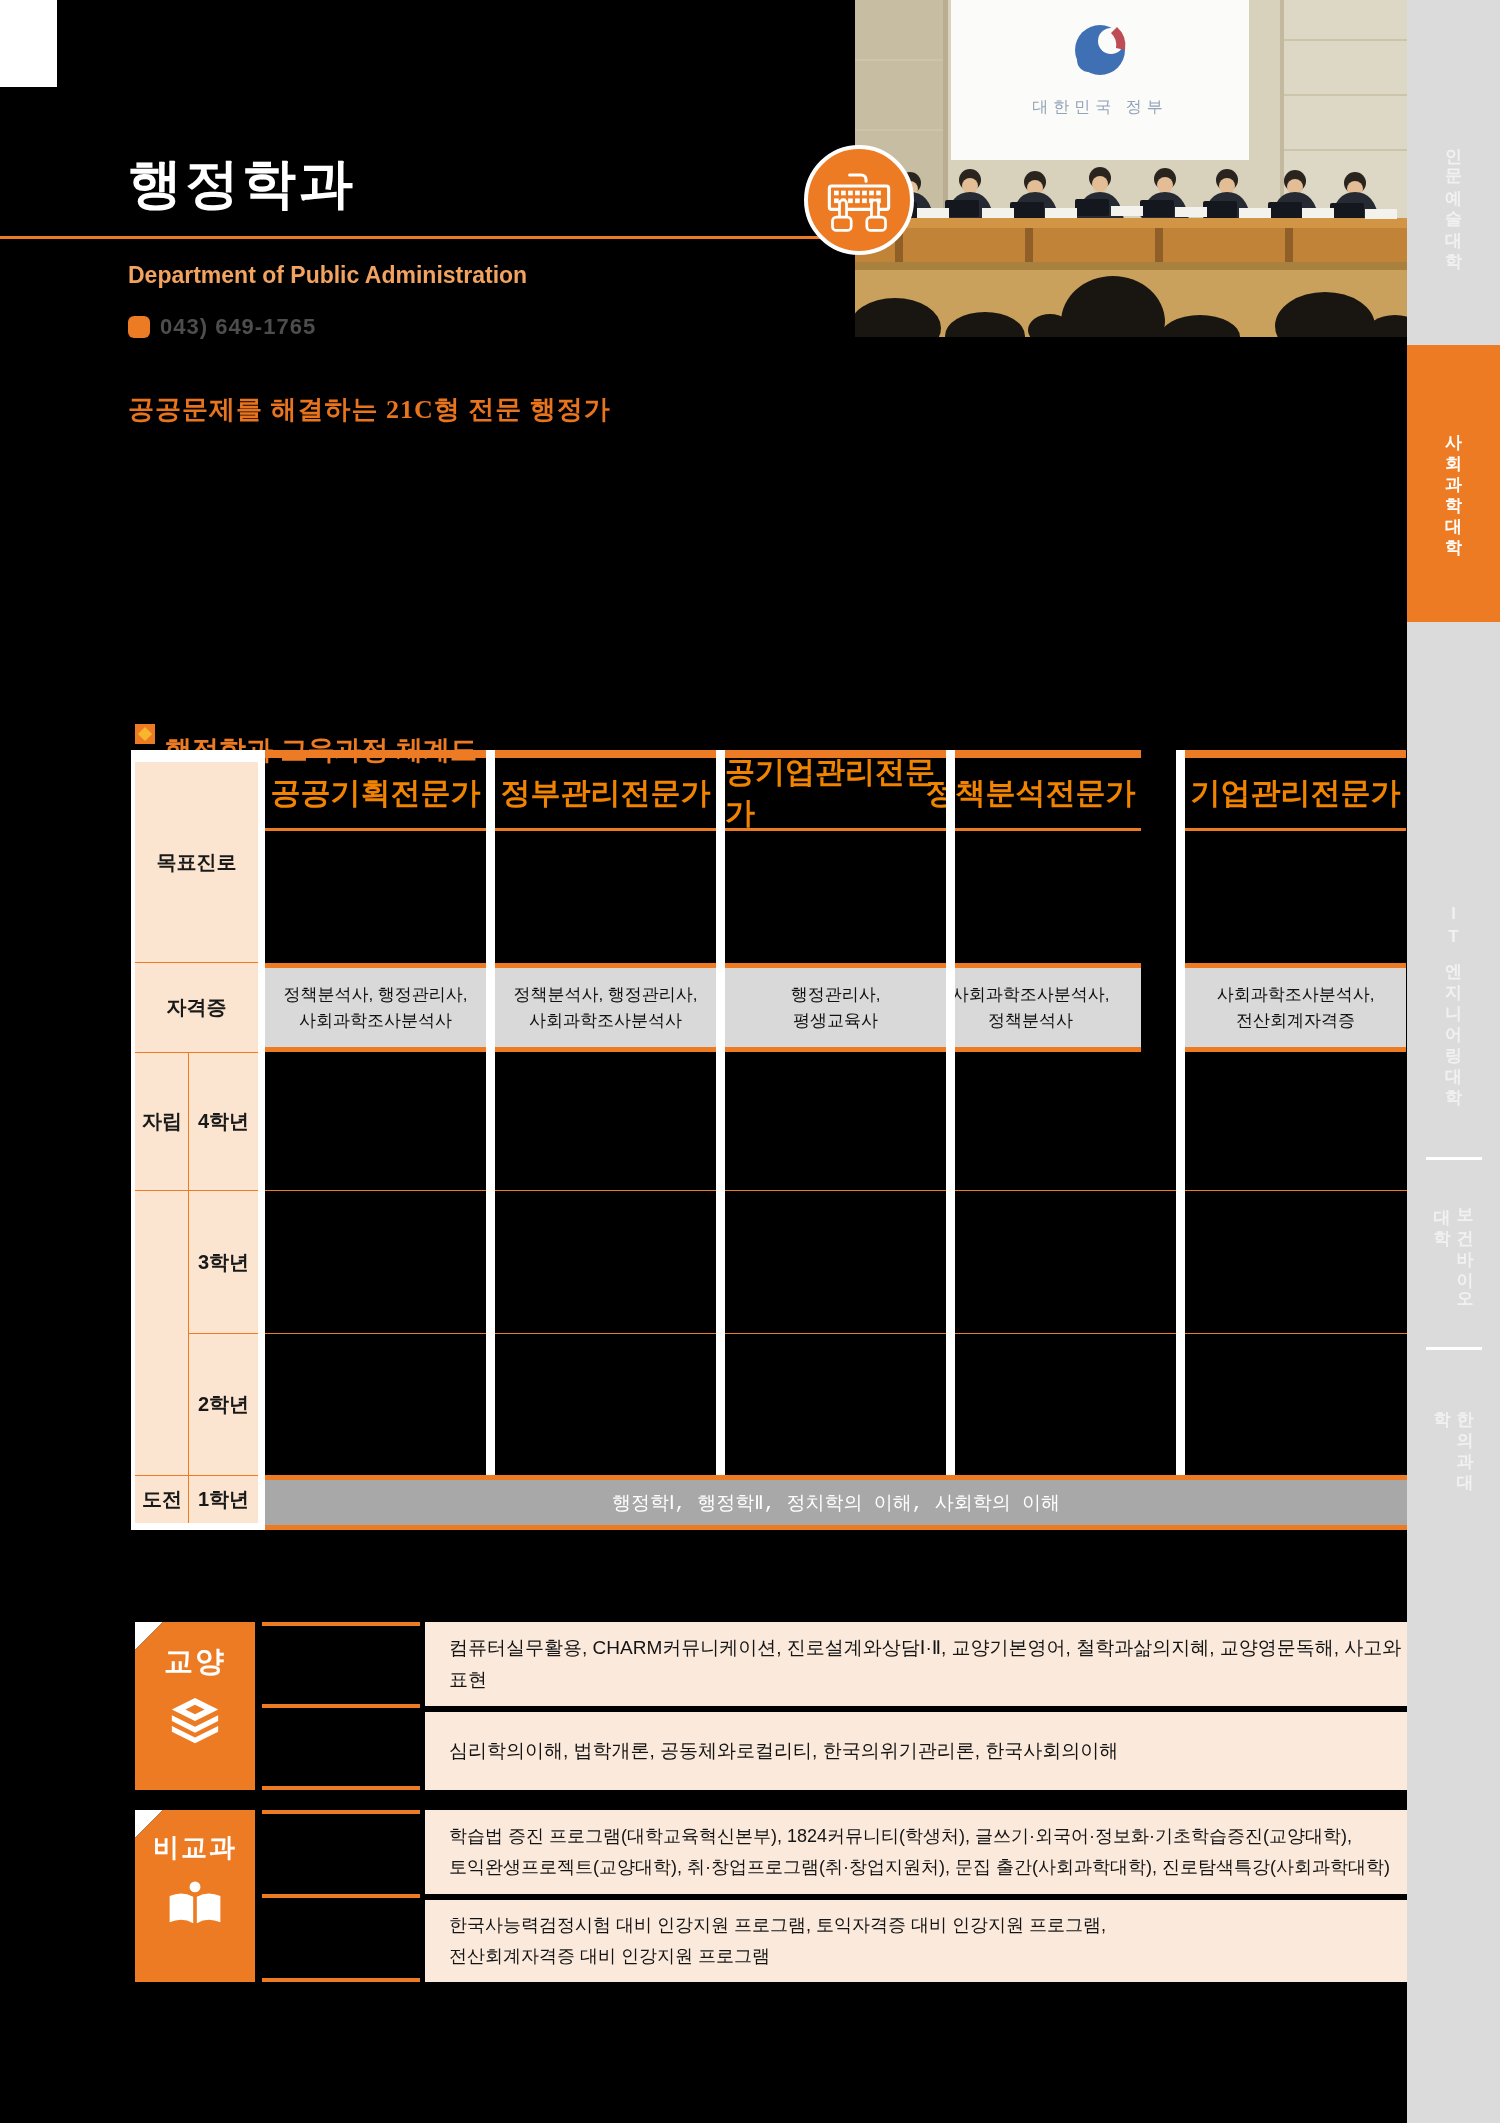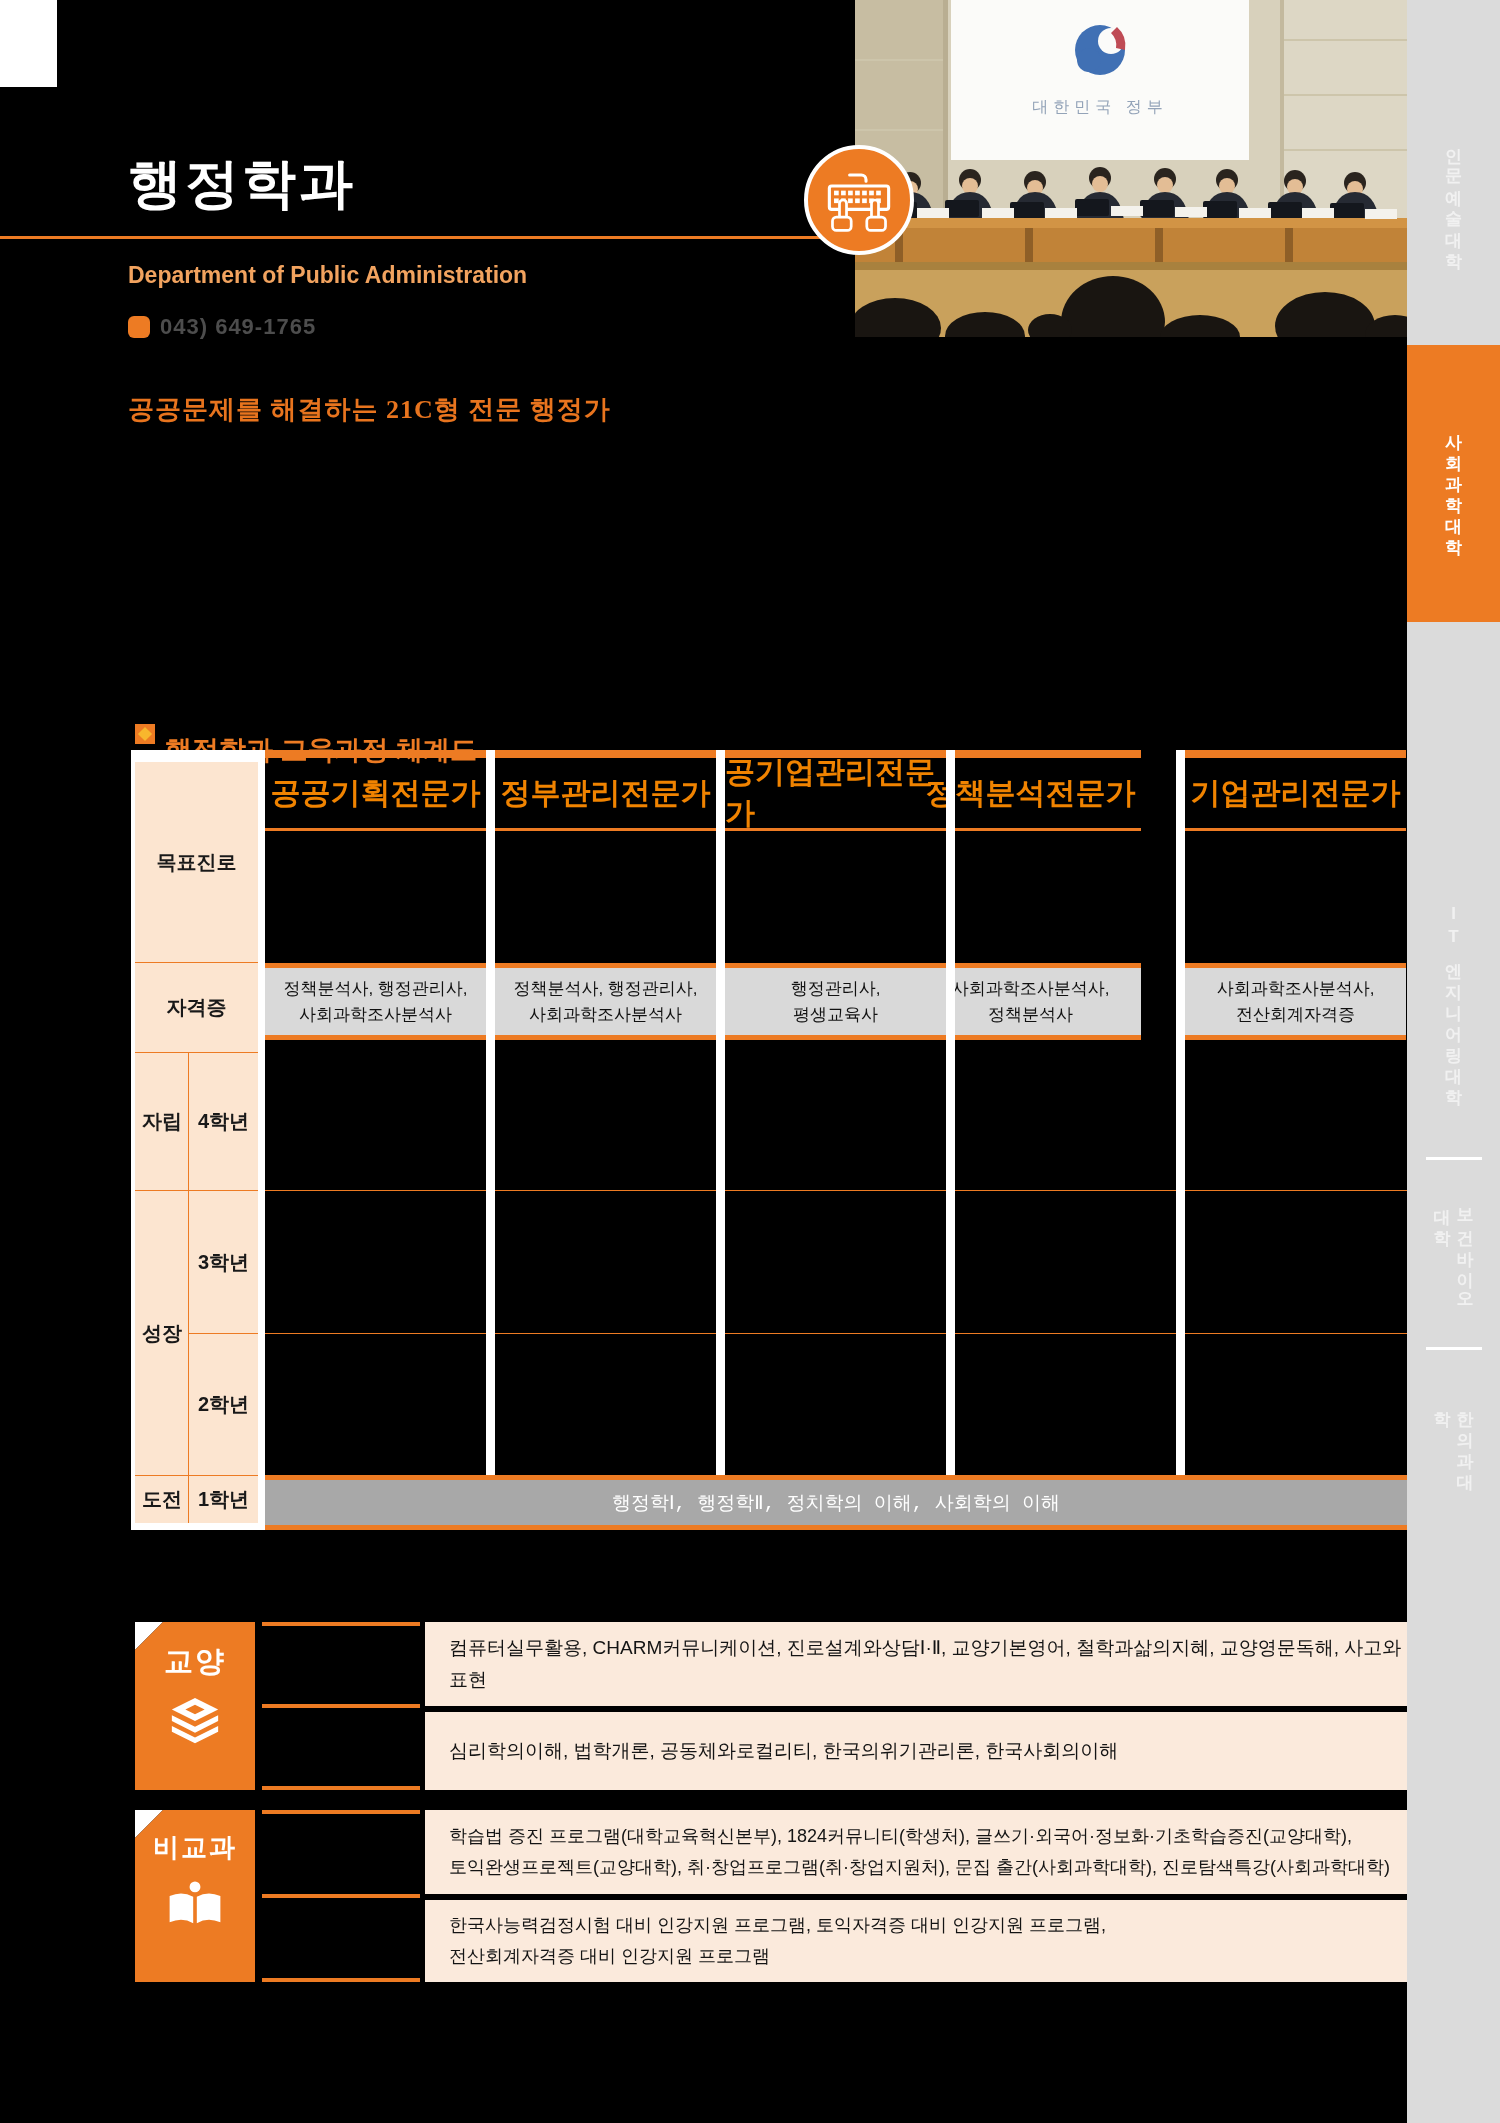--- a/index.html
+++ b/index.html
@@ -35,21 +35,21 @@
   .tbl{position:absolute;left:131px;top:750px;width:1276px;height:780px;}
   .wedge{position:absolute;background:#fff;}
   .lc-bg{position:absolute;left:4px;top:12px;width:123px;height:761px;background:#FCE5D0;}
   .lc-txt{position:absolute;display:flex;align-items:center;justify-content:center;
           font-size:20px;font-weight:bold;color:#191919;text-align:center;}
   .oline{position:absolute;background:#ED7B23;}
   .col{position:absolute;top:0;width:221px;height:725px;}
   .col-bar{height:8px;background:#ED7B23;}
   .col-career{height:70px;display:flex;align-items:center;justify-content:center;
               color:#F08300;font-size:30px;font-weight:bold;border-bottom:3px solid #ED7B23;}
-  .col-cert{position:absolute;left:0;right:0;top:213px;height:77px;box-sizing:border-box;
+  .col-cert{position:absolute;left:0;right:0;top:213px;height:89px;box-sizing:border-box;
             background:#D9D9D9;border-top:5px solid #ED7B23;border-bottom:5px solid #ED7B23;
             display:flex;align-items:center;justify-content:center;text-align:center;
             font-size:17px;line-height:1.5;color:#111;white-space:pre-line;}
   .vdiv{position:absolute;top:0;width:9px;height:725px;background:#fff;}
   .band{position:absolute;left:134px;top:725px;width:1142px;height:55px;box-sizing:border-box;
         background:#A8A8A8;border-top:5px solid #ED7B23;border-bottom:5px solid #ED7B23;
         display:flex;align-items:center;justify-content:center;color:#fff;font-size:19px;font-family:Liberation Mono, monospace;}
 
   
   .badge{position:absolute;width:120px;background:#ED7B23;color:#fff;text-align:center;
@@ -226,21 +226,20 @@
     <div class="wedge" style="left:0;top:0;width:4px;height:780px;"></div>
     <div class="wedge" style="left:4px;top:0;width:123px;height:12px;"></div>
     <div class="wedge" style="left:0;top:773px;width:134px;height:7px;"></div>
     <div class="wedge" style="left:127px;top:0;width:7px;height:780px;"></div>
 
     <div class="lc-bg"></div>
     <div class="lc-txt" style="left:4px;top:12px;width:123px;height:200px;">목표진로</div>
     <div class="lc-txt" style="left:4px;top:213px;width:123px;height:89px;">자격증</div>
     <div class="lc-txt" style="left:4px;top:303px;width:54px;height:137px;">자립</div>
     <div class="lc-txt" style="left:58px;top:303px;width:69px;height:137px;">4학년</div>
-    <div class="lc-txt" style="left:4px;top:441px;width:54px;height:284px;">성장</div>
     <div class="lc-txt" style="left:58px;top:441px;width:69px;height:142px;">3학년</div>
     <div class="lc-txt" style="left:58px;top:584px;width:69px;height:141px;">2학년</div>
     <div class="lc-txt" style="left:4px;top:726px;width:54px;height:47px;">도전</div>
     <div class="lc-txt" style="left:58px;top:726px;width:69px;height:47px;">1학년</div>
 
     <div class="oline" style="left:4px;top:212px;width:123px;height:1px;"></div>
     <div class="oline" style="left:4px;top:302px;width:123px;height:1px;"></div>
     <div class="oline" style="left:4px;top:440px;width:123px;height:1px;"></div>
     <div class="oline" style="left:58px;top:583px;width:69px;height:1px;"></div>
     <div class="oline" style="left:4px;top:725px;width:123px;height:1px;"></div>

